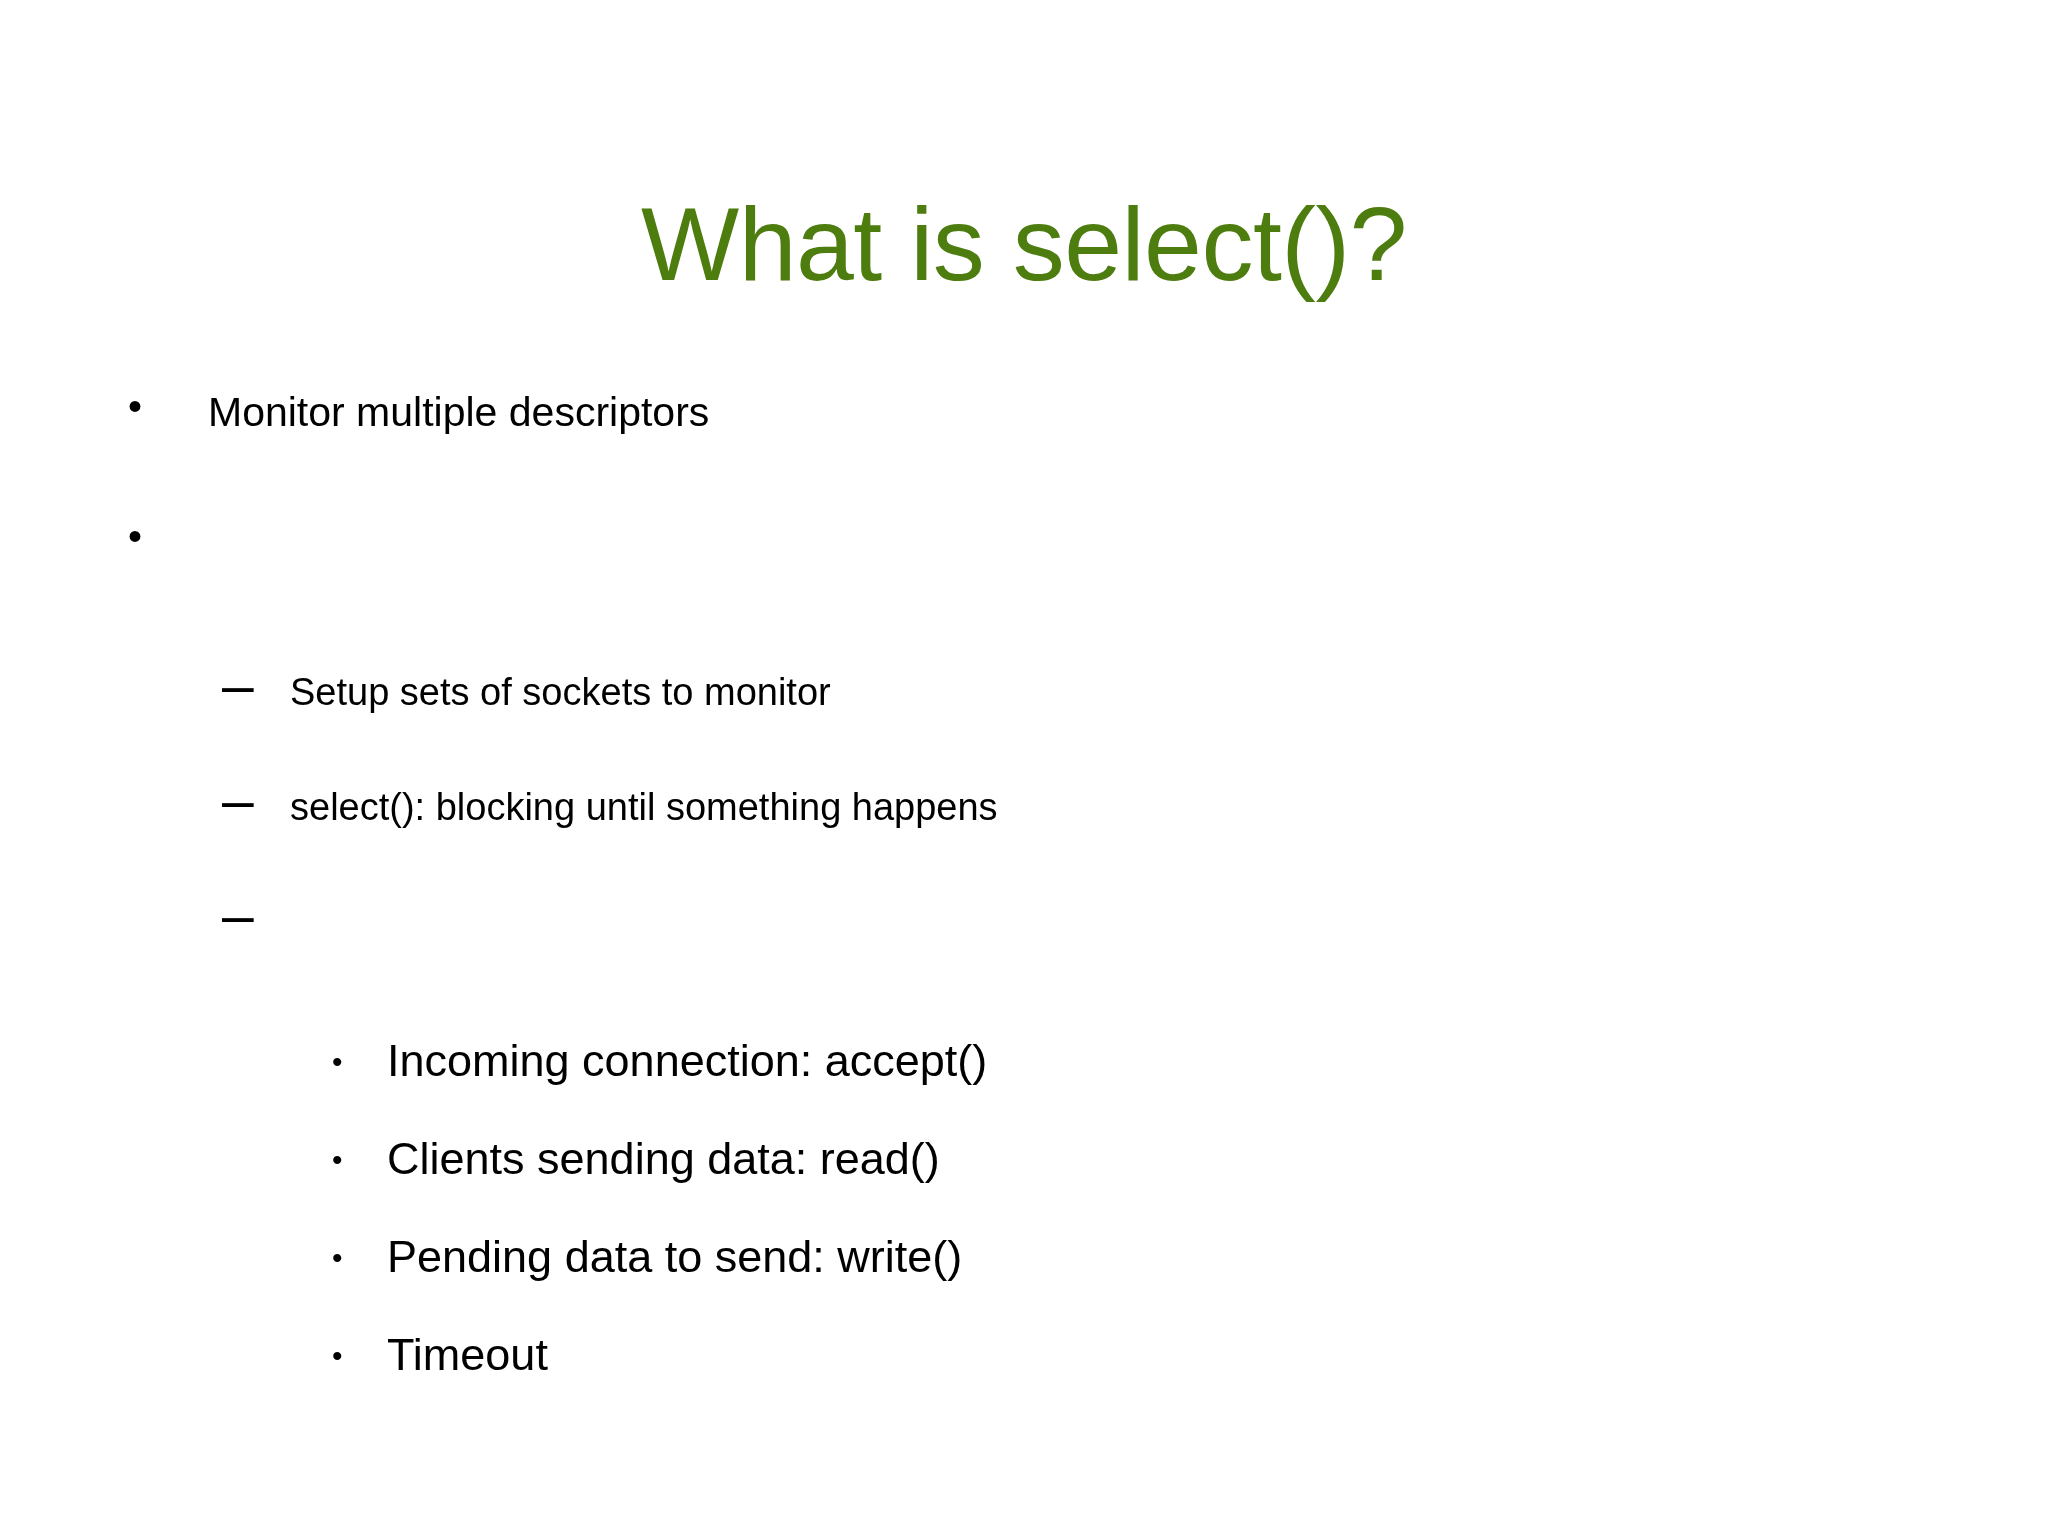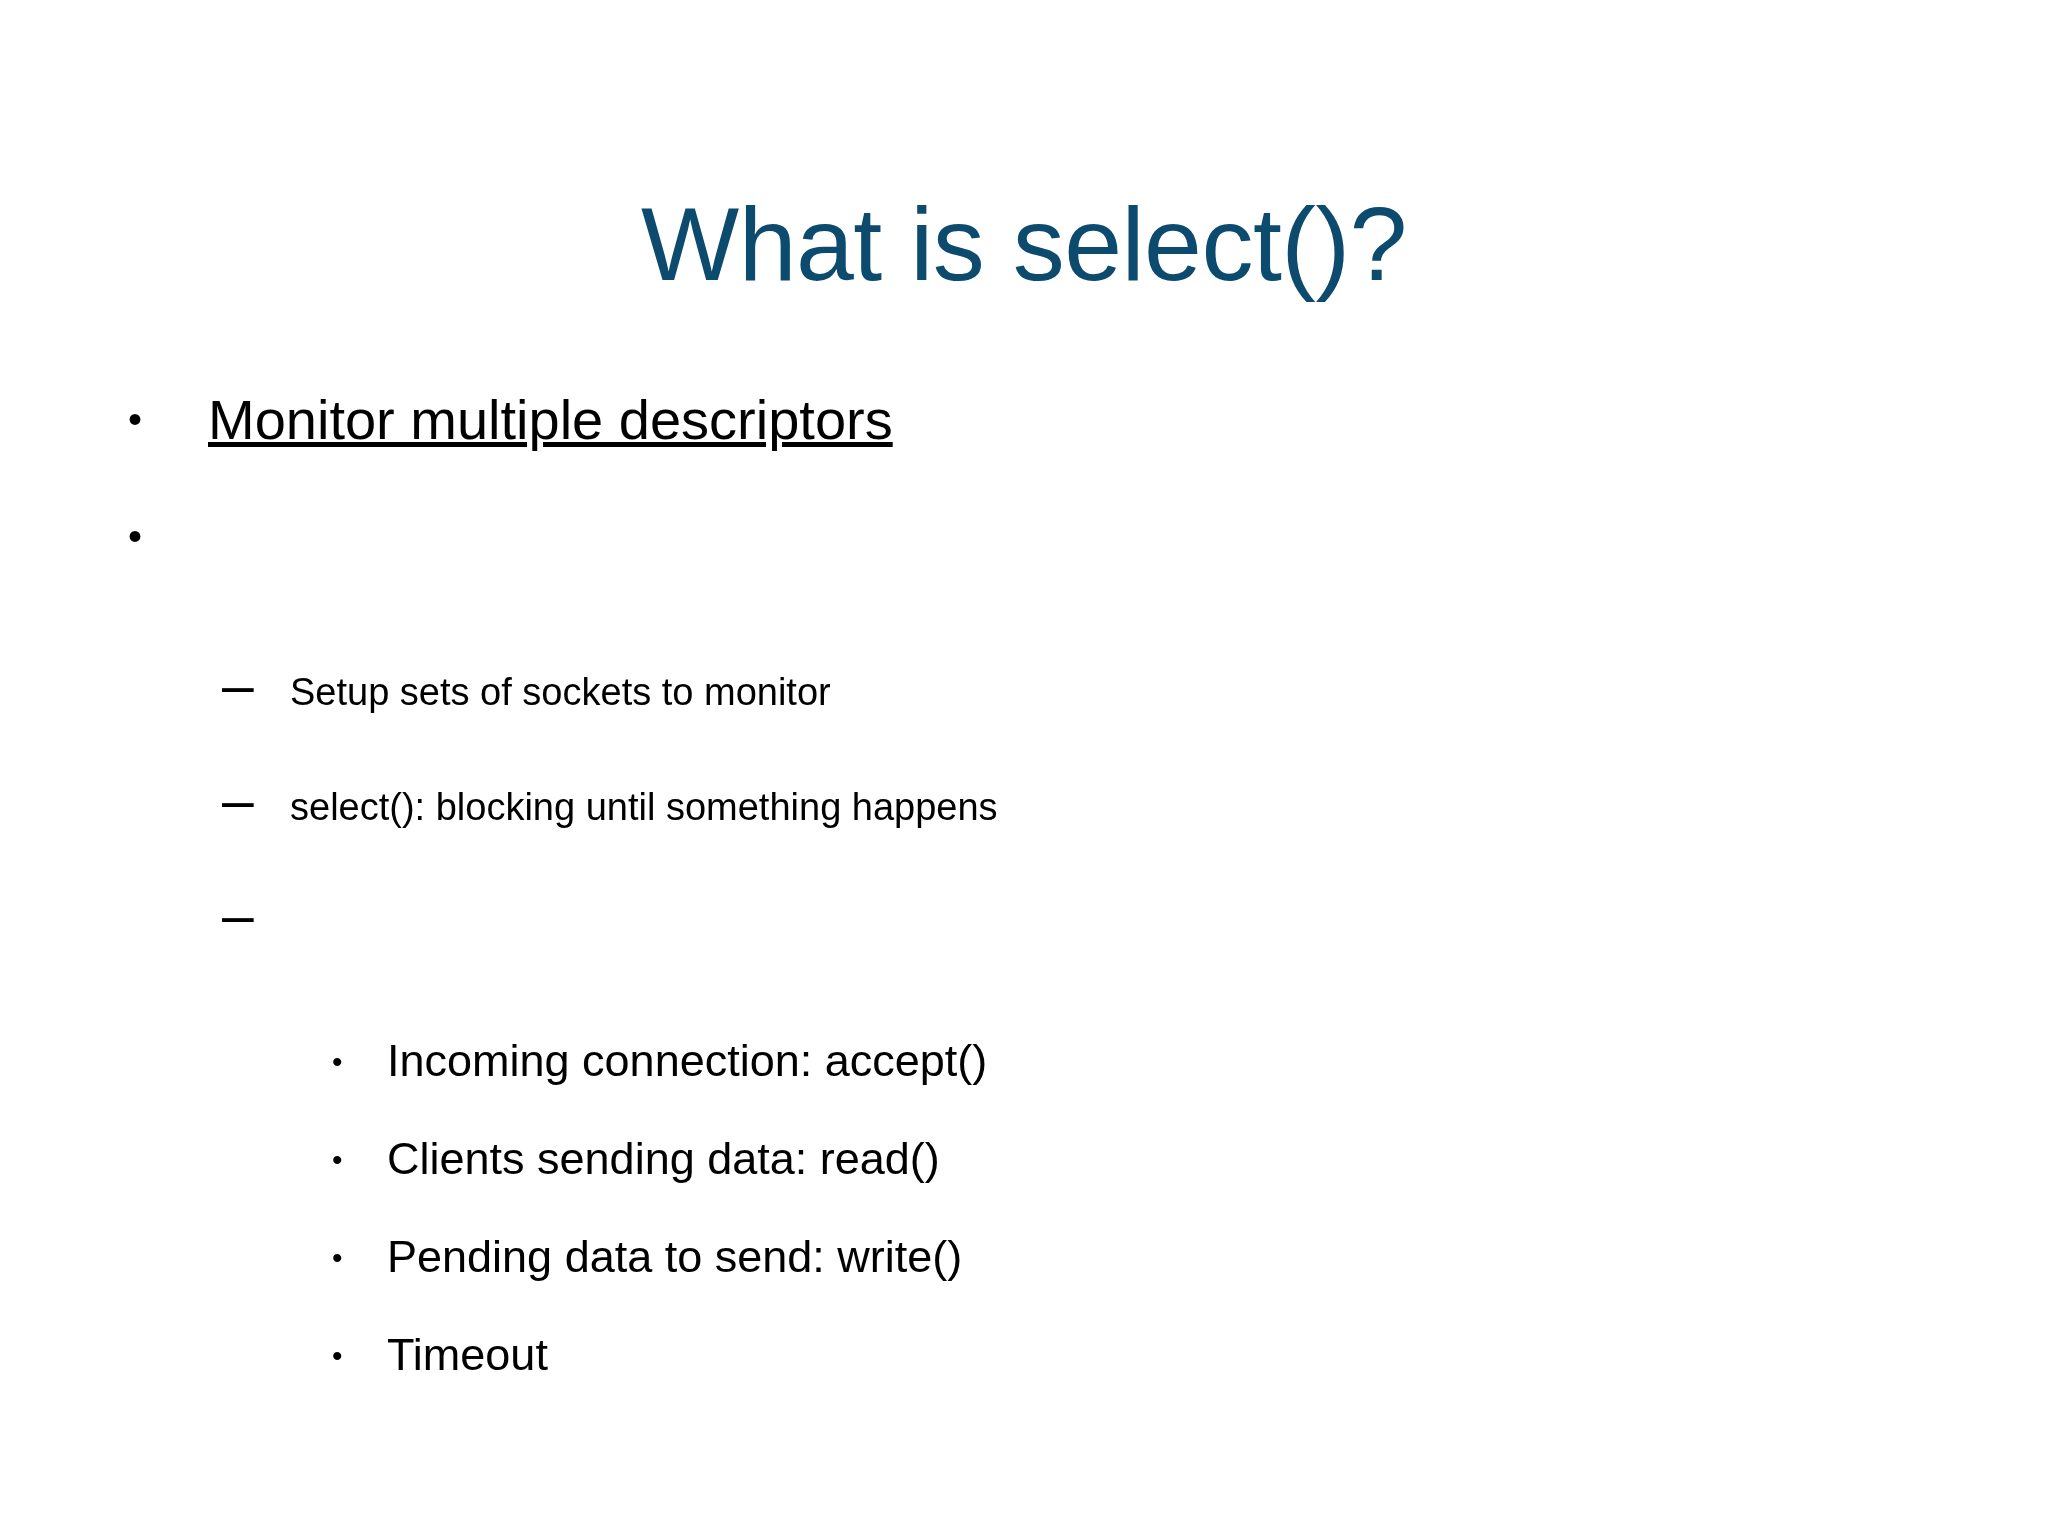--- a/index.html
+++ b/index.html
@@ -28,21 +28,21 @@
   .slide-title {
     position: absolute;
     left: 0;
     top: 120px;
     width: 2048px;
     text-align: center;
     font-size: 104px;
     font-weight: 400;
     line-height: 1.05;
     letter-spacing: -0.5px;
-    color: #0c4a6e;
+    color: #4d7c0f;
     white-space: nowrap;
   }
 
   
   .body-list {
     position: absolute;
     left: 0;
     top: 0;
     width: 2048px;
     height: 1536px;
@@ -64,23 +64,22 @@
   .lvl1 .marker {
     width: 80px;
     flex: 0 0 80px;
     font-size: 40px;
     line-height: 1;
     text-align: left;
     position: relative;
     top: -6px;
   }
   .lvl1 .text {
-    font-size: 56px;
+    font-size: 41px;
     line-height: 1;
-    text-decoration: underline;
   }
 
   
   .lvl2 {
     left: 222px;
     font-size: 57px;
     line-height: 1;
   }
   .lvl2 .marker {
     width: 68px;

